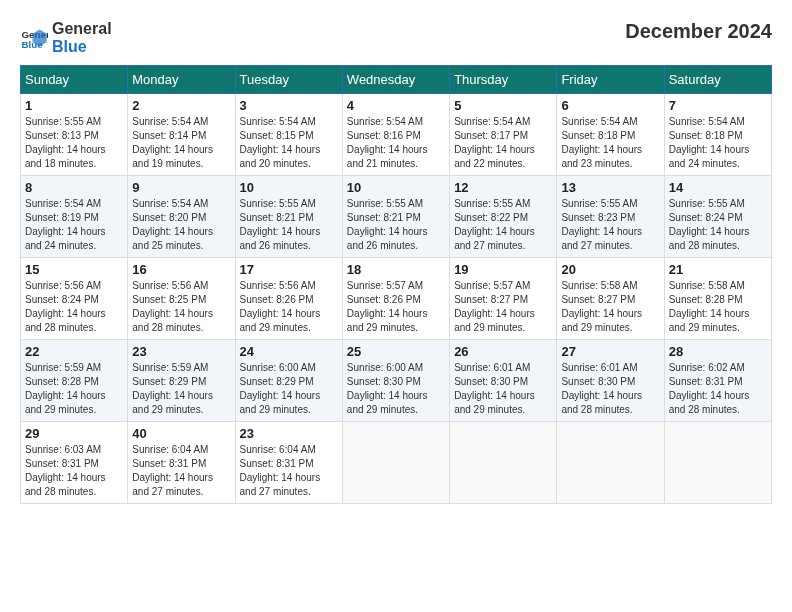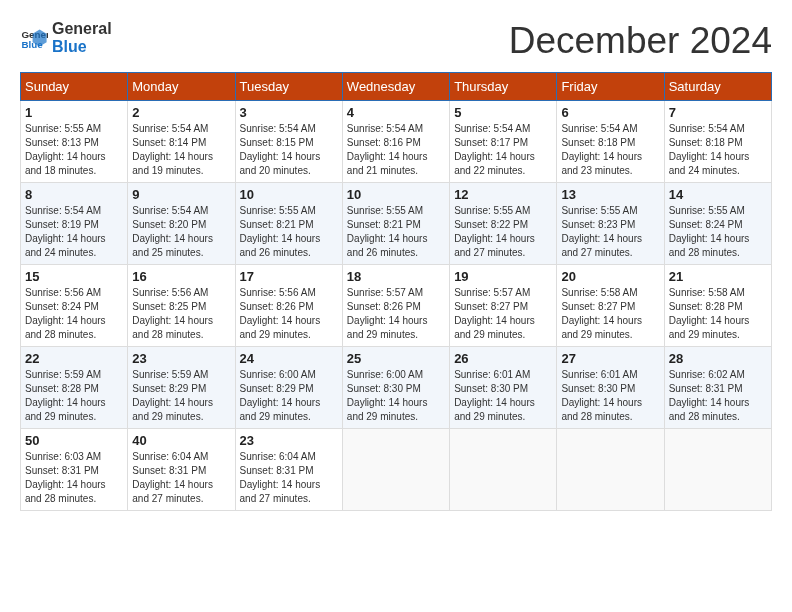--- a/index.html
+++ b/index.html
@@ -22,35 +22,35 @@
       gap: 4px;
     }
     .logo-icon {
       width: 28px;
       height: 28px;
     }
     .title-block {
       text-align: right;
     }
     .month-title {
-      font-size: 37px;
-      font-weight: normal;
+      font-size: 20px;
+      font-weight: bold;
       color: #333;
     }
     .location {
       font-size: 14px;
       color: #555;
     }
     table {
       width: 100%;
       border-collapse: collapse;
       font-size: 11px;
     }
     thead tr th {
-      background-color: #c2410c;
+      background-color: #0f766e;
       color: #fff;
       padding: 6px 4px;
       text-align: left;
       font-size: 13px;
       font-weight: normal;
       border: 1px solid #2a6db5;
     }
     tbody tr {
       border-bottom: 1px solid #ccc;
     }
@@ -343,21 +343,21 @@
         <span class="day-num">28</span>
         <div class="day-info">
           Sunrise: 6:02 AM<br>
           Sunset: 8:31 PM<br>
           Daylight: 14 hours and 28 minutes.
         </div>
       </td>
       </tr>
       <tr>
         <td>
-        <span class="day-num">50</span>
+        <span class="day-num">29</span>
         <div class="day-info">
           Sunrise: 6:03 AM<br>
           Sunset: 8:31 PM<br>
           Daylight: 14 hours and 28 minutes.
         </div>
       </td>
         <td>
         <span class="day-num">40</span>
         <div class="day-info">
           Sunrise: 6:04 AM<br>

